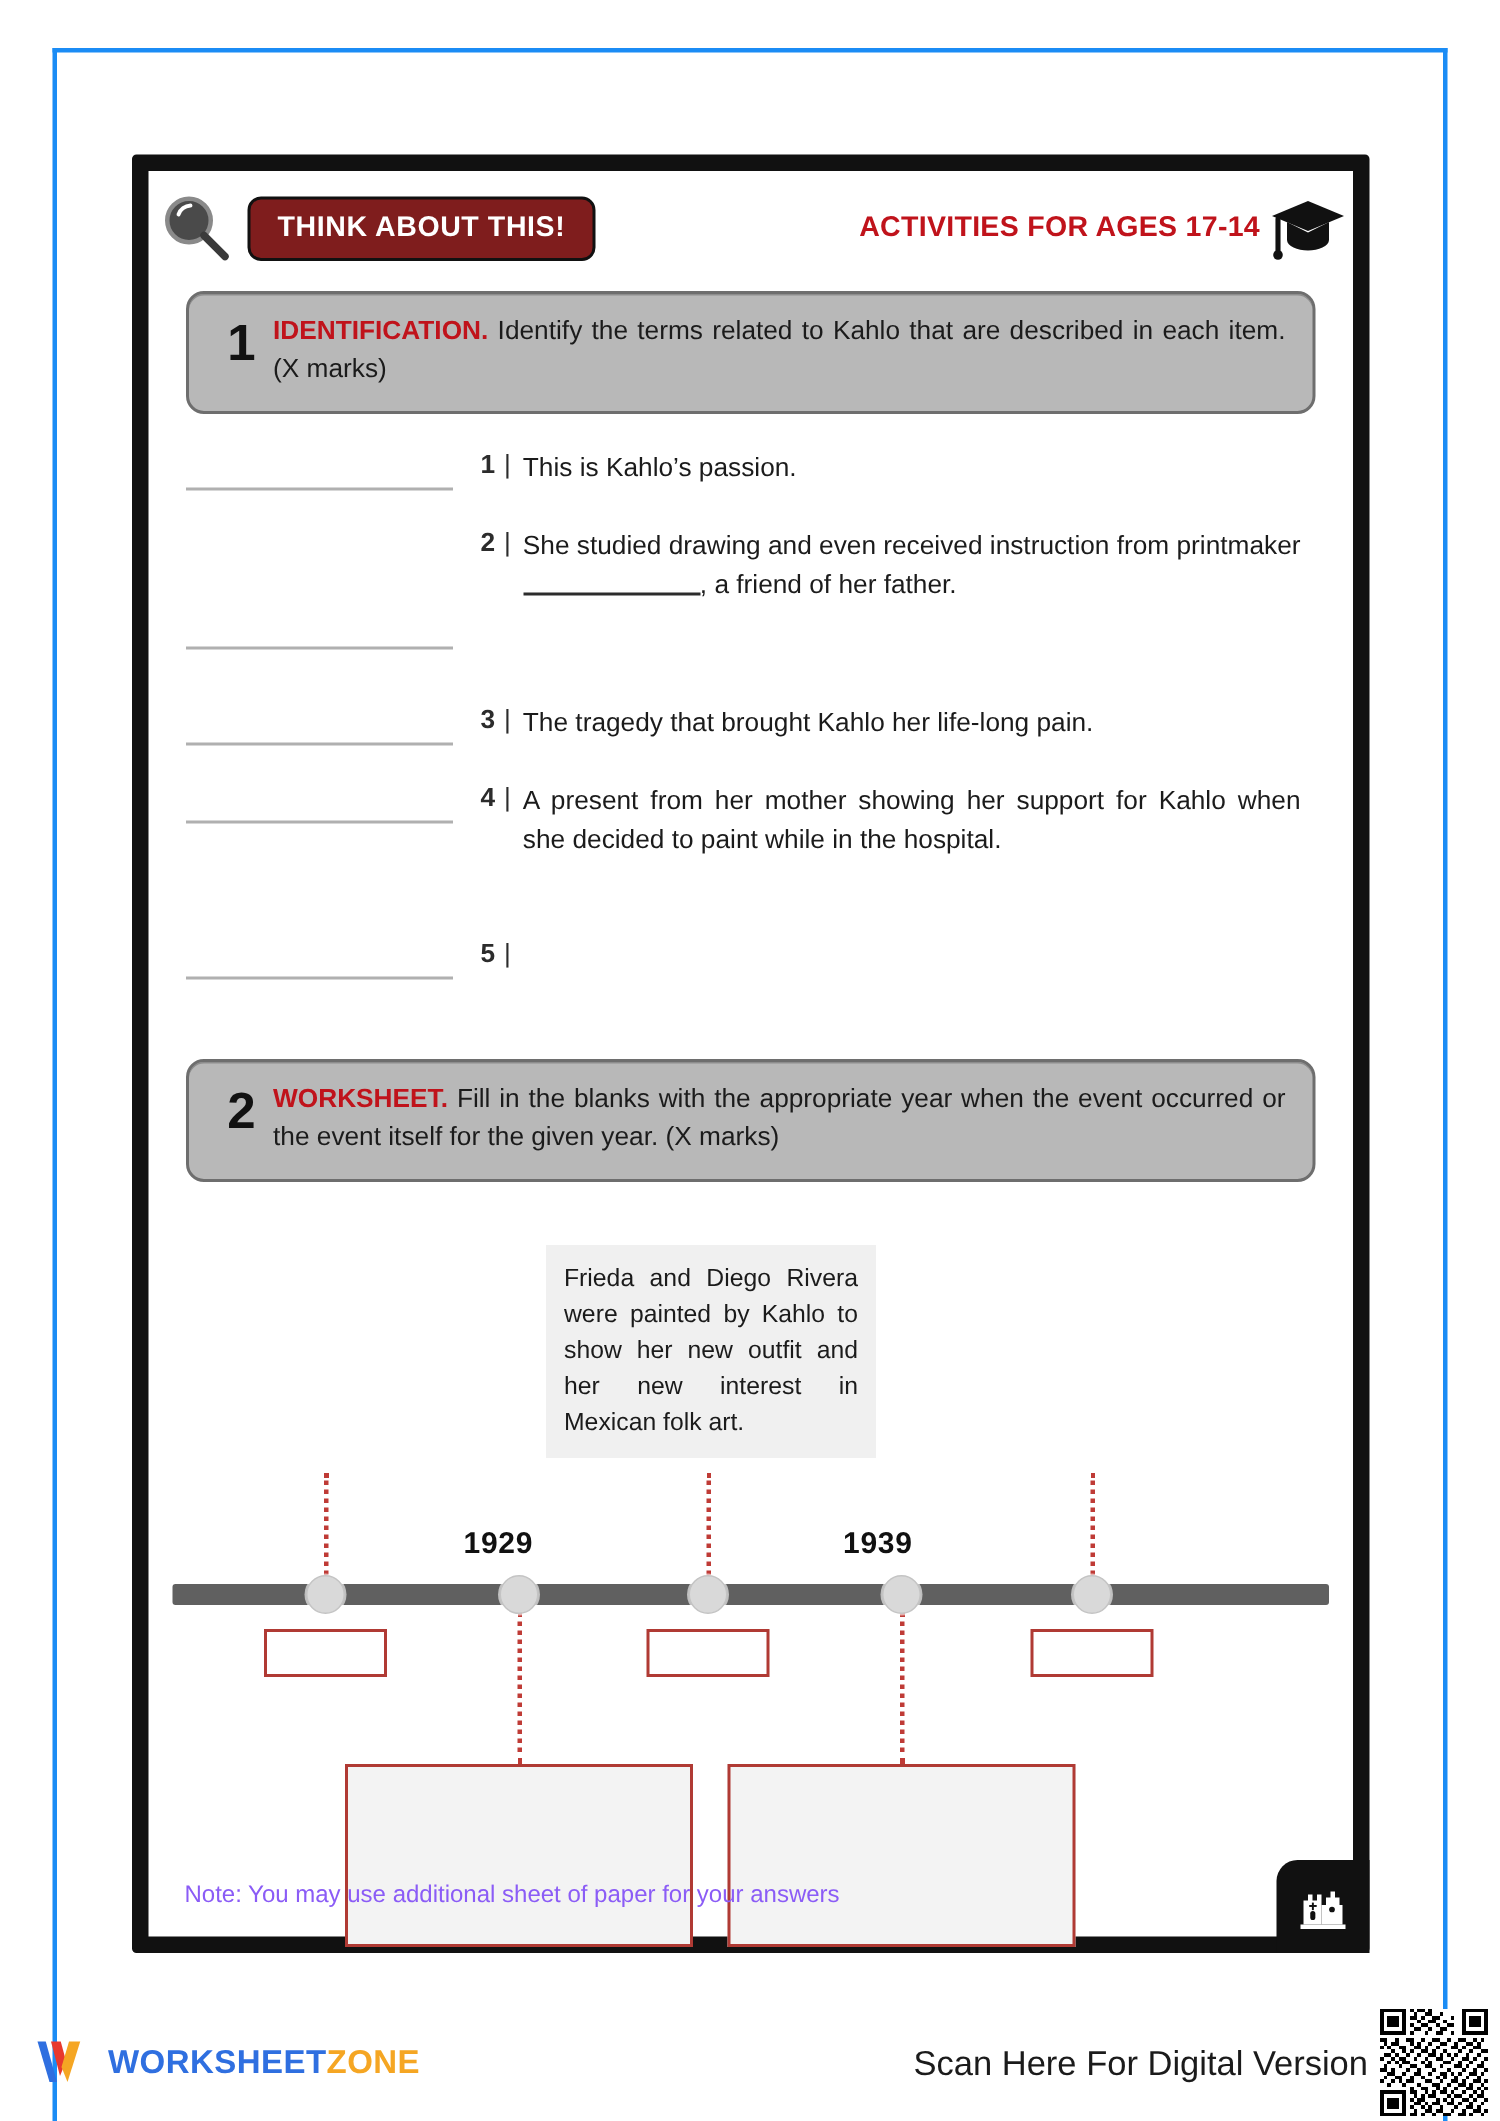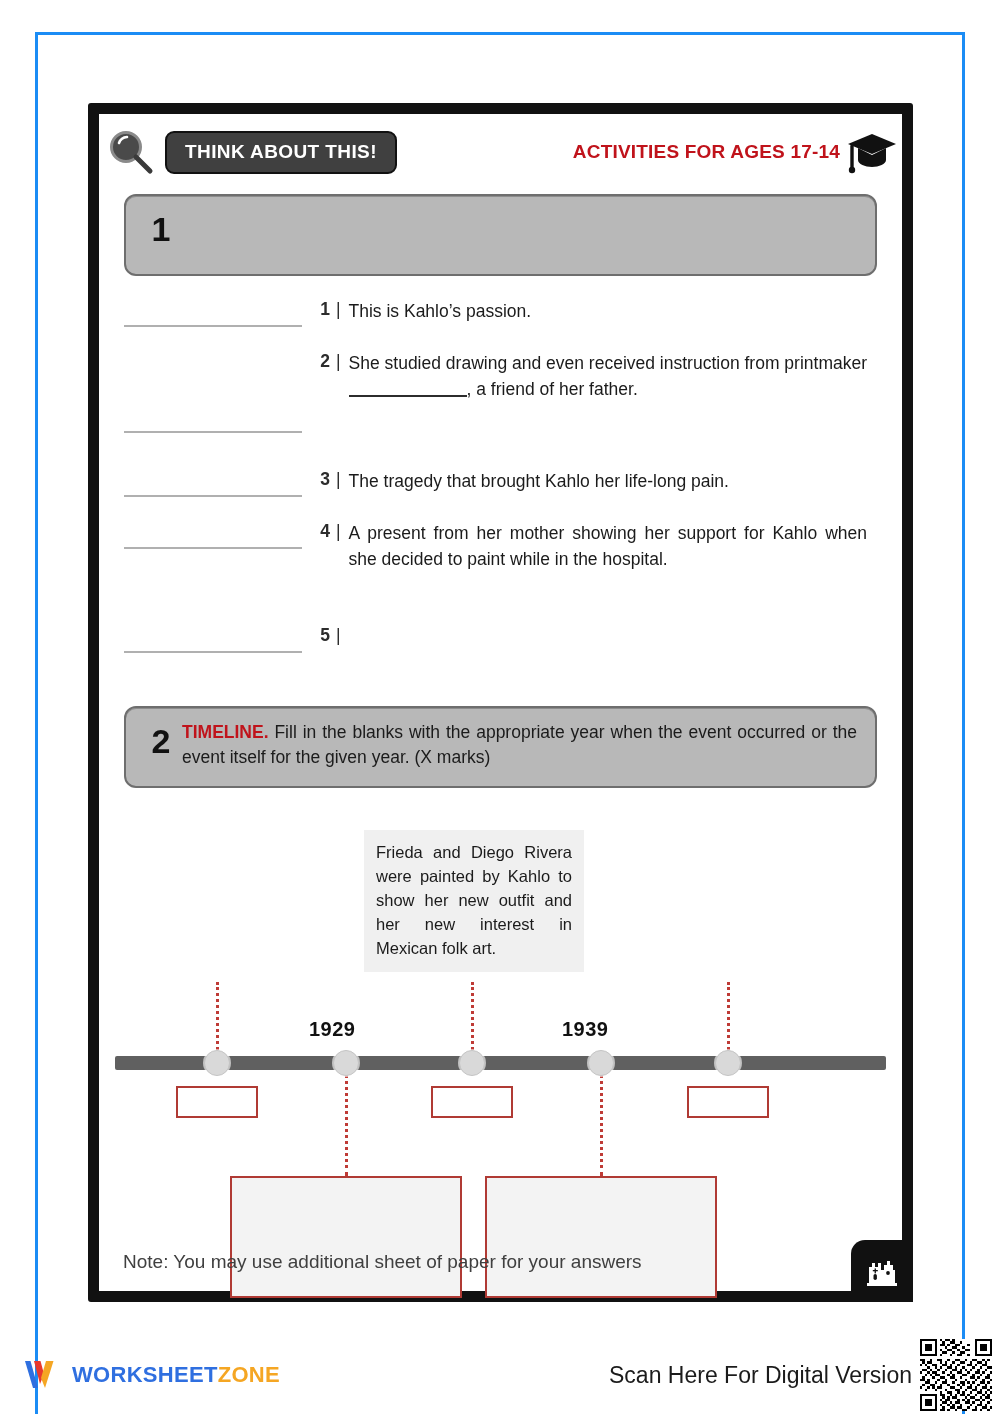--- a/index.html
+++ b/index.html
@@ -35,21 +35,21 @@
   .sheet-inner { position: relative; width: 100%; height: 100%; }
 
   
   .header-row {
     position: absolute; left: 0; top: 8px; right: 0; height: 60px;
     display: flex; align-items: center;
   }
   .magnifier { width: 48px; height: 48px; margin-left: 8px; flex: 0 0 auto; }
   .think-badge {
     margin-left: 10px;
-    background: #404040;
+    background: #7f1d1d;
     color: #ffffff;
     font-size: 19px;
     font-weight: bold;
     letter-spacing: .4px;
     padding: 9px 18px 11px 18px;
     border-radius: 9px;
     border: 2px solid #111;
     line-height: 1;
     white-space: nowrap;
   }
@@ -165,21 +165,21 @@
     position: absolute;
     width: 232px; height: 122px;
     margin-left: -116px;
     border: 2.5px solid #b03a34;
     background: #f3f3f3;
   }
 
   
   .note {
     position: absolute; left: 24px; bottom: 18px;
-    font-size: 19px; color: #404040;
+    font-size: 16px; color: #8b5cf6;
   }
   .castle-badge {
     position: absolute; right: -11px; bottom: -11px;
     width: 62px; height: 62px;
     background: #111111;
     border-top-left-radius: 14px;
     display: flex; align-items: center; justify-content: center;
   }
 
   
@@ -220,20 +220,23 @@
         <svg class="cap-icon" viewBox="0 0 52 44">
           <path d="M26 4 L50 14 L26 24 L2 14 Z" fill="#111"></path>
           <path d="M12 18 L12 30 C12 34 19 37 26 37 C33 37 40 34 40 30 L40 18 L26 25 Z" fill="#111"></path>
           <path d="M6 16 L6 38" stroke="#111" stroke-width="3.4" fill="none" stroke-linecap="round"></path>
           <circle cx="6" cy="40" r="3.2" fill="#111"></circle>
         </svg>
       </div>
 
       <div class="section-pill" id="pill-1">
         <div class="section-num">1</div>
+        <div class="section-body">
+          <span class="kw">IDENTIFICATION.</span><span> Identify the terms related to Kahlo that are described in each item. (X marks)</span>
+        </div>
       </div>
 
       <div class="ident-list">
 
         <div class="ident-item" style="height:34px;">
           <div class="blank-col">
             <div class="blank-line" style="top:26px;"></div>
           </div>
           <div class="q-num">1</div>
           <div class="q-sep">|</div>
@@ -281,21 +284,21 @@
           </div>
           <div class="q-num">5</div>
           <div class="q-sep">|</div>
         </div>
 
       </div>
 
       <div class="section-pill" id="pill-2">
         <div class="section-num">2</div>
         <div class="section-body">
-          <span class="kw">TIMELINE.</span><span> Fill in the blanks with the appropriate year when the event occurred or the event itself for the given year. (X marks)</span>
+          <span class="kw">WORKSHEET.</span><span> Fill in the blanks with the appropriate year when the event occurred or the event itself for the given year. (X marks)</span>
         </div>
       </div>
 
       <div class="timeline-zone">
 
 
         <div class="tl-card" style="left:265px; top:30px; width:220px;">Frieda and Diego Rivera were painted by Kahlo to show her new outfit and her new interest in Mexican folk art.</div>
 
 
         <div class="tl-year" style="left:210px; top:218px;">1929</div>

